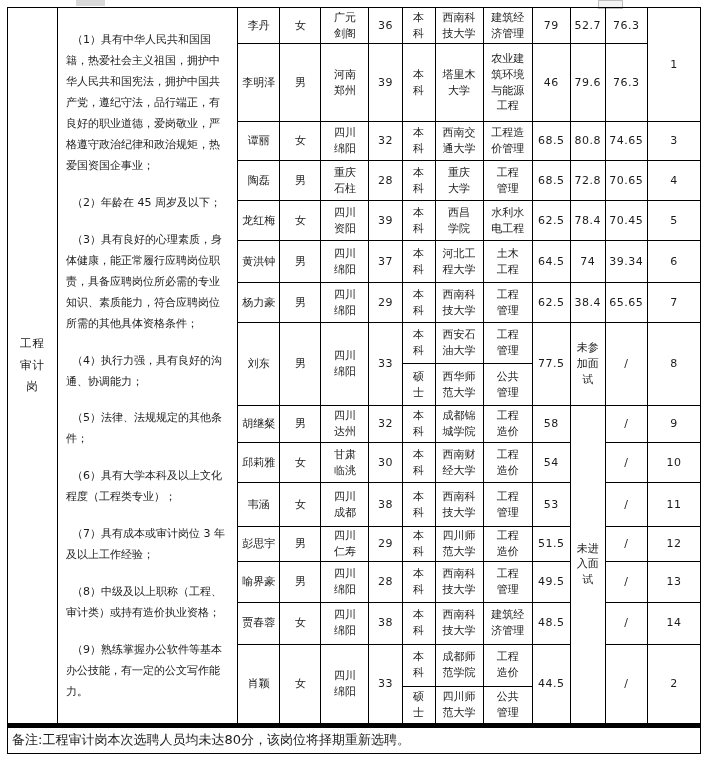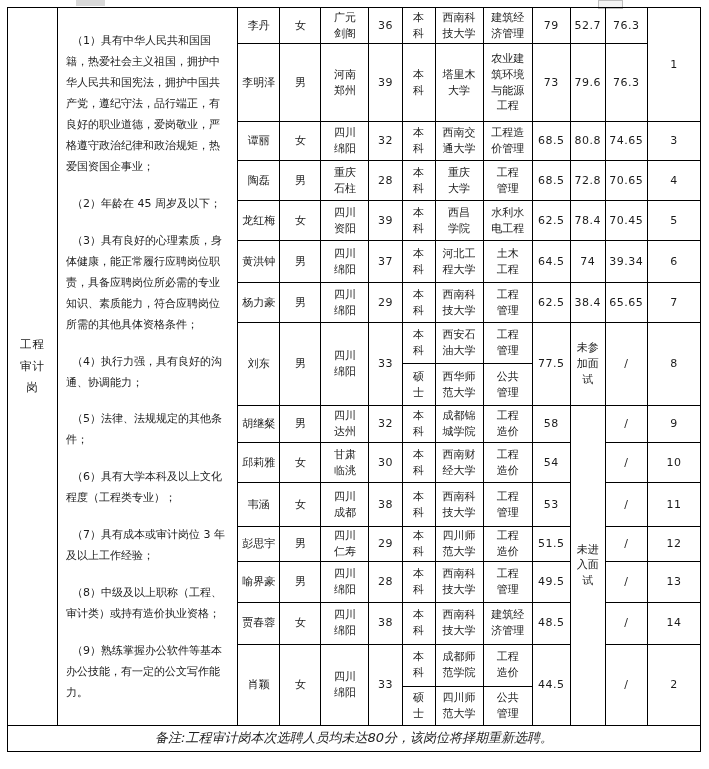--- a/index.html
+++ b/index.html
@@ -16,21 +16,21 @@
     border:1px solid #000;
     text-align:center;vertical-align:middle;
     font-size:11px;line-height:1.45;
     padding:1px 2px;
     white-space:pre-line;
     overflow:hidden;
   }
   td.pos-cell{font-size:11.5px;line-height:1.9;letter-spacing:1px;}
   td.req-cell{text-align:left;padding:4px 7px 4px 8px;}
   .req-item{font-size:11px;line-height:21px;text-indent:6px;}
-  td.note-cell{text-align:center;font-size:13px;padding:3px 4px;white-space:normal;border-top:1px solid #000000;font-style:italic;}
+  td.note-cell{text-align:left;font-size:13px;padding:3px 4px;white-space:normal;border-top:5px solid #000000;}
   td.num{letter-spacing:0.5px;}
 </style>
 </head>
 <body>
 
 <div class="artifact-a"></div>
 <div class="artifact-b"></div>
 
 <div class="sheet">
 <table>
@@ -90,21 +90,21 @@
 郑州</td>
     <td class="num">39</td>
     <td>本
 科</td>
     <td>塔里木
 大学</td>
     <td>农业建
 筑环境
 与能源
 工程</td>
-    <td class="num">73</td>
+    <td class="num">46</td>
     <td class="num">79.6</td>
     <td class="num">76.3</td>
   </tr>
 
   <tr style="height:39px">
     <td>谭丽</td>
     <td>女</td>
     <td>四川
 绵阳</td>
     <td class="num">32</td>

